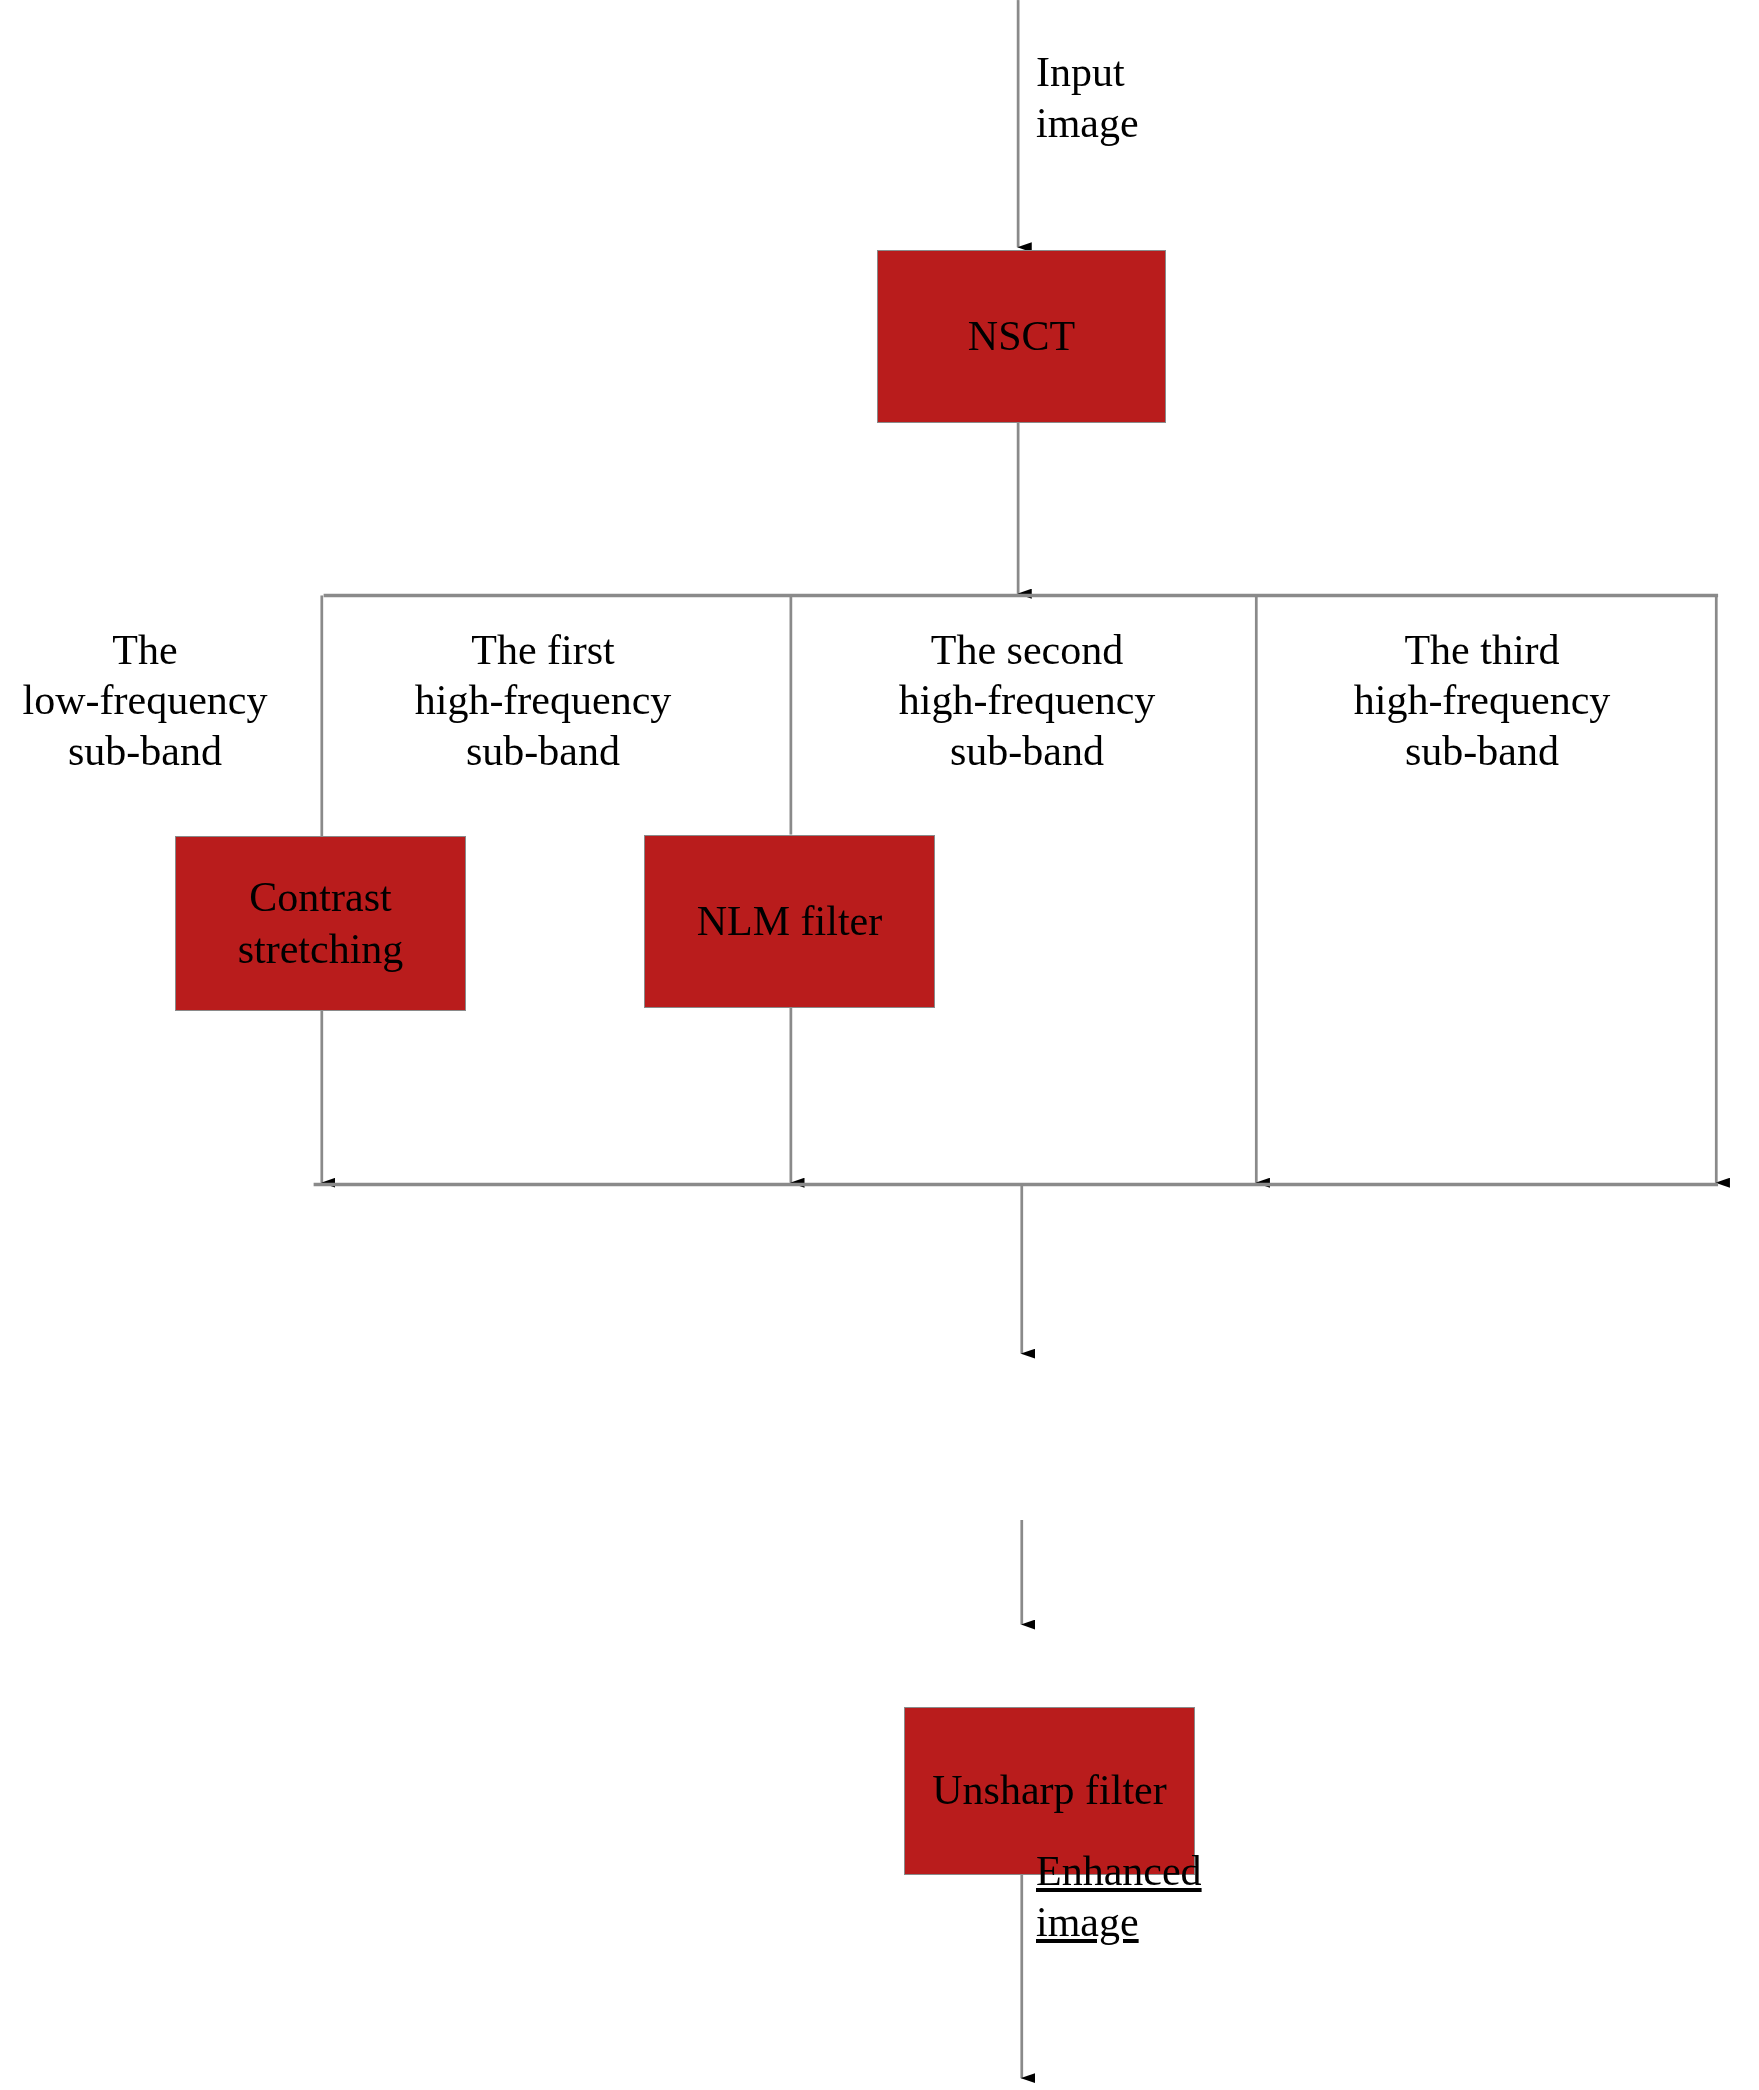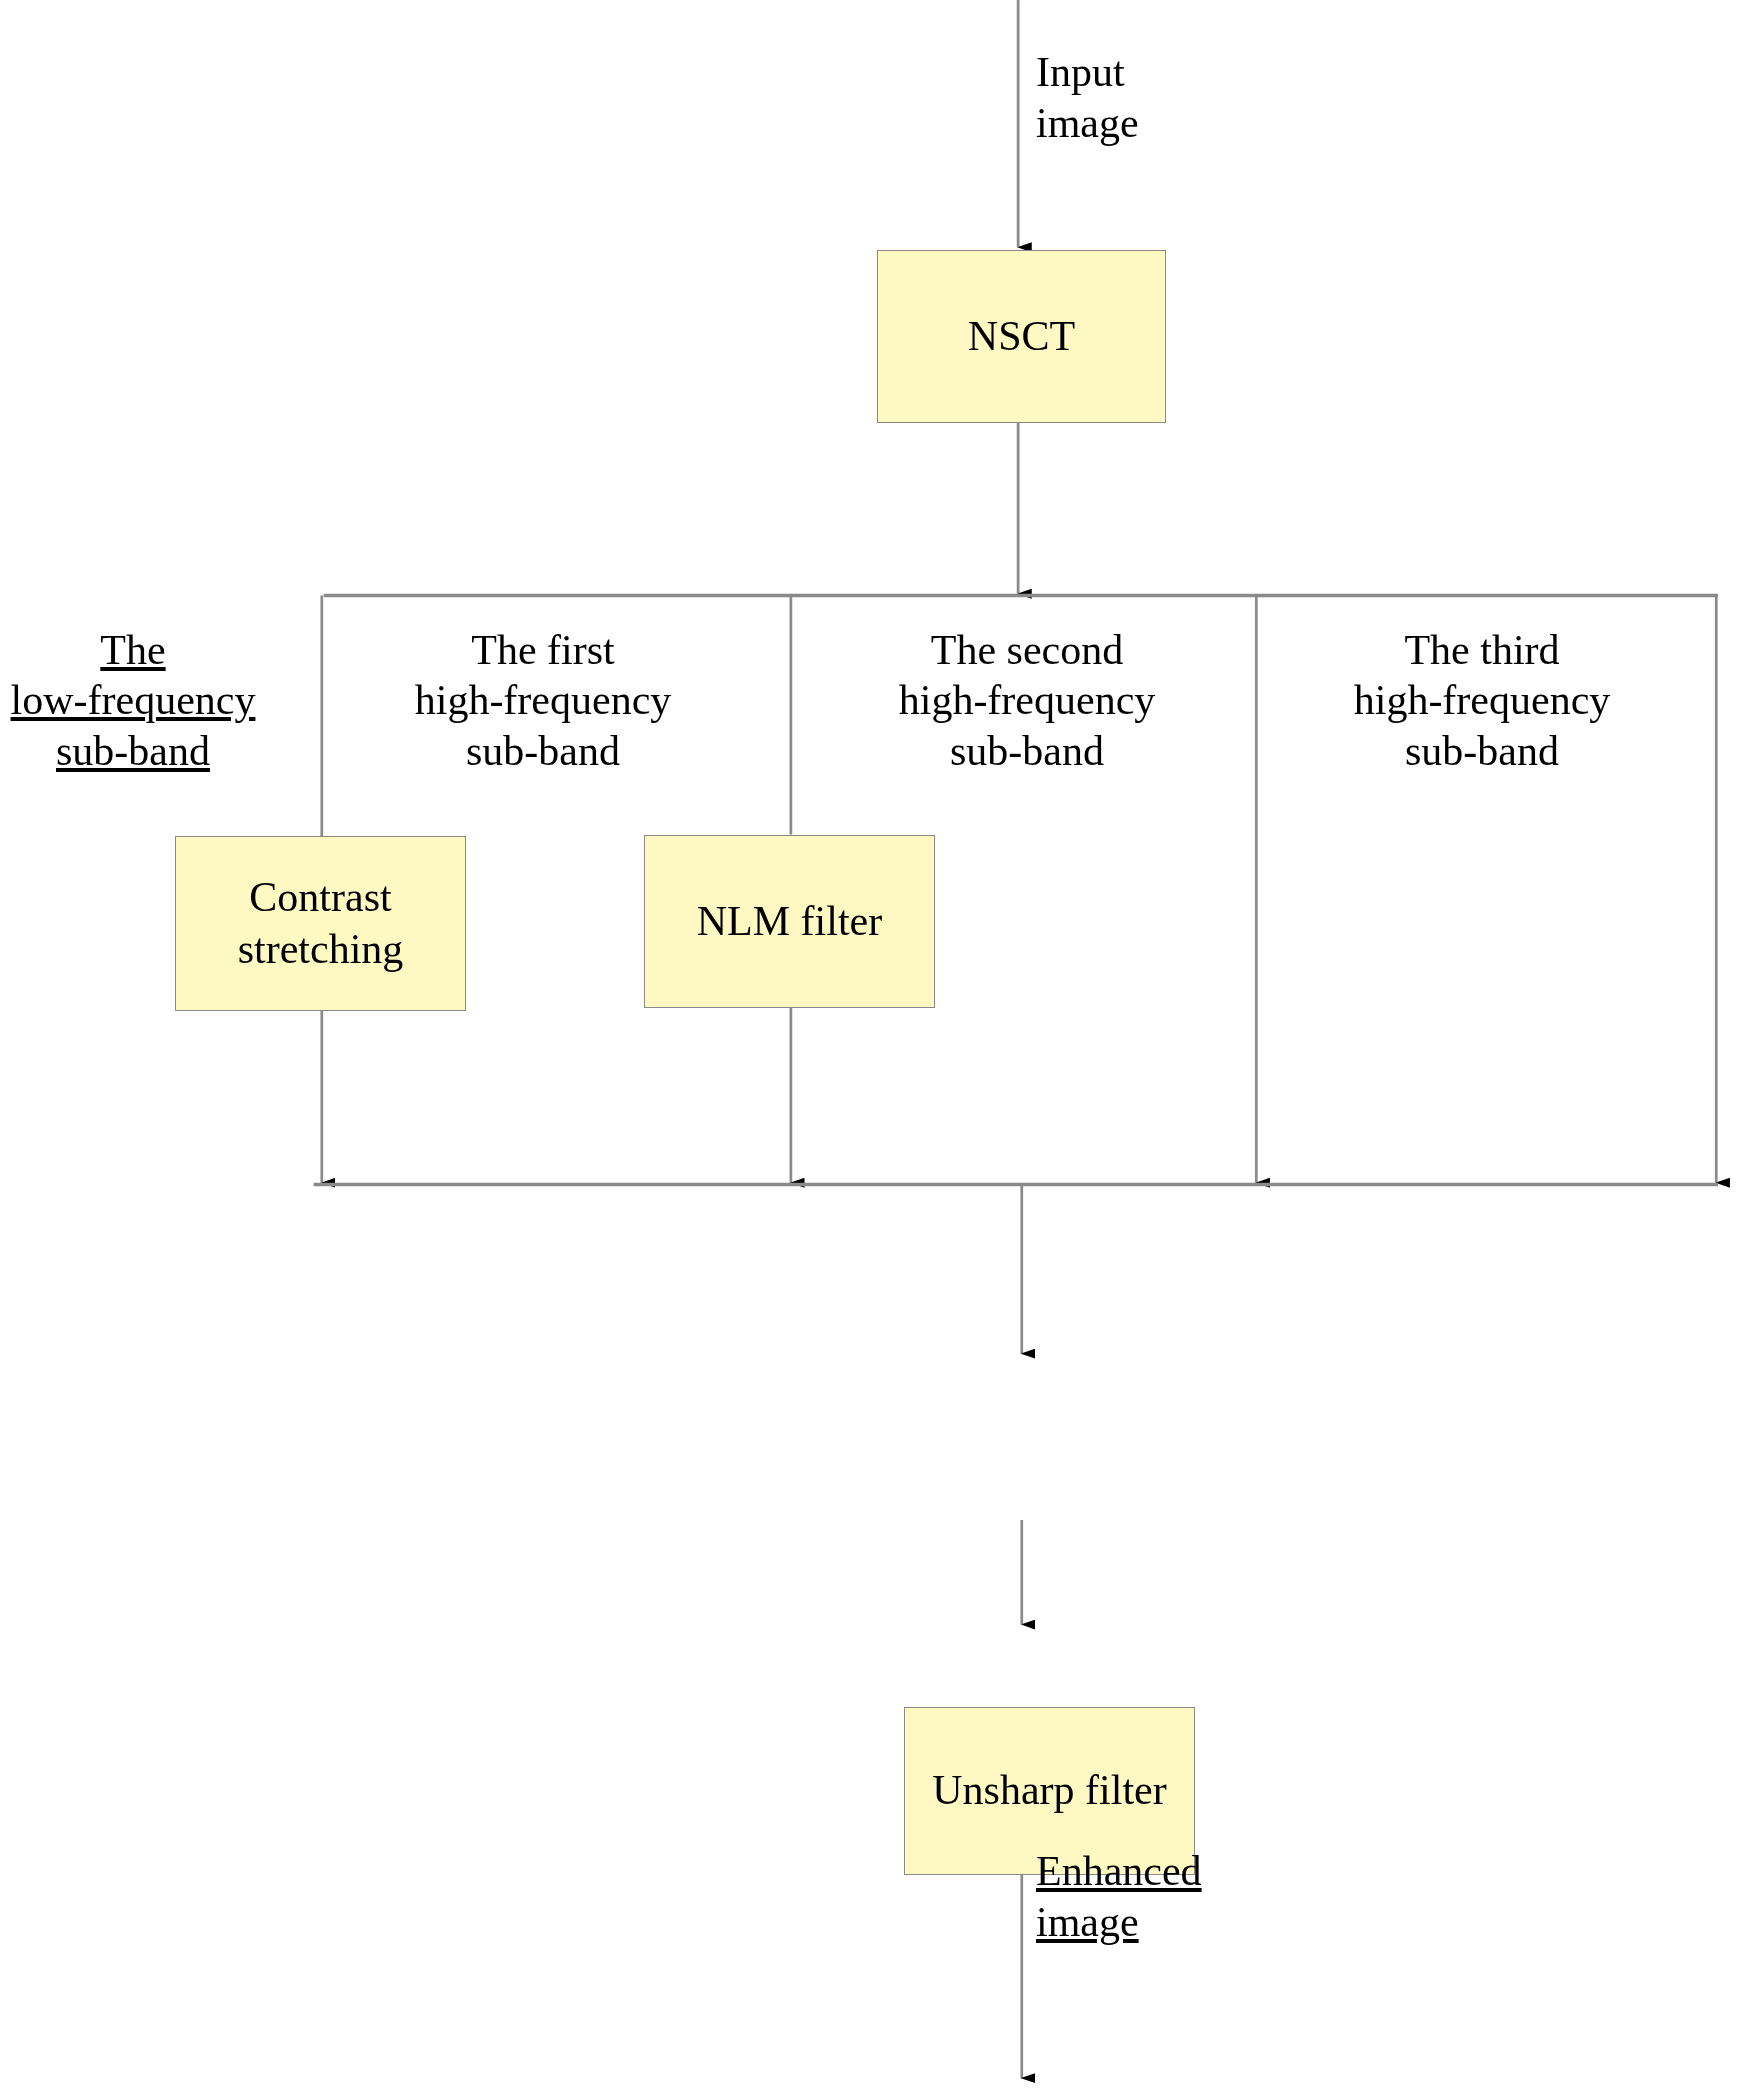--- a/index.html
+++ b/index.html
@@ -20,21 +20,21 @@
     left: 0;
     top: 0;
     width: 1759px;
     height: 2090px;
     pointer-events: none;
   }
   .node {
     position: absolute;
     box-sizing: border-box;
     border: 1.8px solid #8a8a8a;
-    background: #fef9c3;
+    background: #b91c1c;
     display: flex;
     align-items: center;
     justify-content: center;
     text-align: center;
     color: #000000;
     font-size: 42px;
     line-height: 1.22;
     font-family: "Liberation Serif", "DejaVu Serif", serif;
   }
   .edge-label {
@@ -58,21 +58,21 @@
   
   #node-nsct        { left: 877px;  top: 250px;  width: 289px; height: 173px; }
   #node-contrast    { left: 175px;  top: 836px;  width: 291px; height: 175px; }
   #node-nlm         { left: 644px;  top: 835px;  width: 291px; height: 173px; }
   #node-inverse     { left: 876px;  top: 1356px; width: 291px; height: 164px; }
   #node-unsharp     { left: 876px;  top: 1707px; width: 291px; height: 168px; margin-left: 28px; }
   
   #label-input      { left: 1036px; top: 47px;   width: 273px; text-align: left; }
   #label-enhanced   { left: 1036px; top: 1846px; width: 291px; text-align: left; text-decoration: underline; }
   
-  #branch-label-0   { left: 0px;    top: 625px;  width: 266px; text-decoration: underline; }
+  #branch-label-0   { left: 12px;    top: 625px;  width: 266px; }
   #branch-label-1   { left: 345px;  top: 625px;  width: 396px; }
   #branch-label-2   { left: 818px;  top: 625px;  width: 418px; }
   #branch-label-3   { left: 1273px; top: 625px;  width: 418px; }
 </style>
 </head>
 <body>
 
 <div id="canvas">
 
   <svg class="wires" viewBox="0 0 1935 2299">

